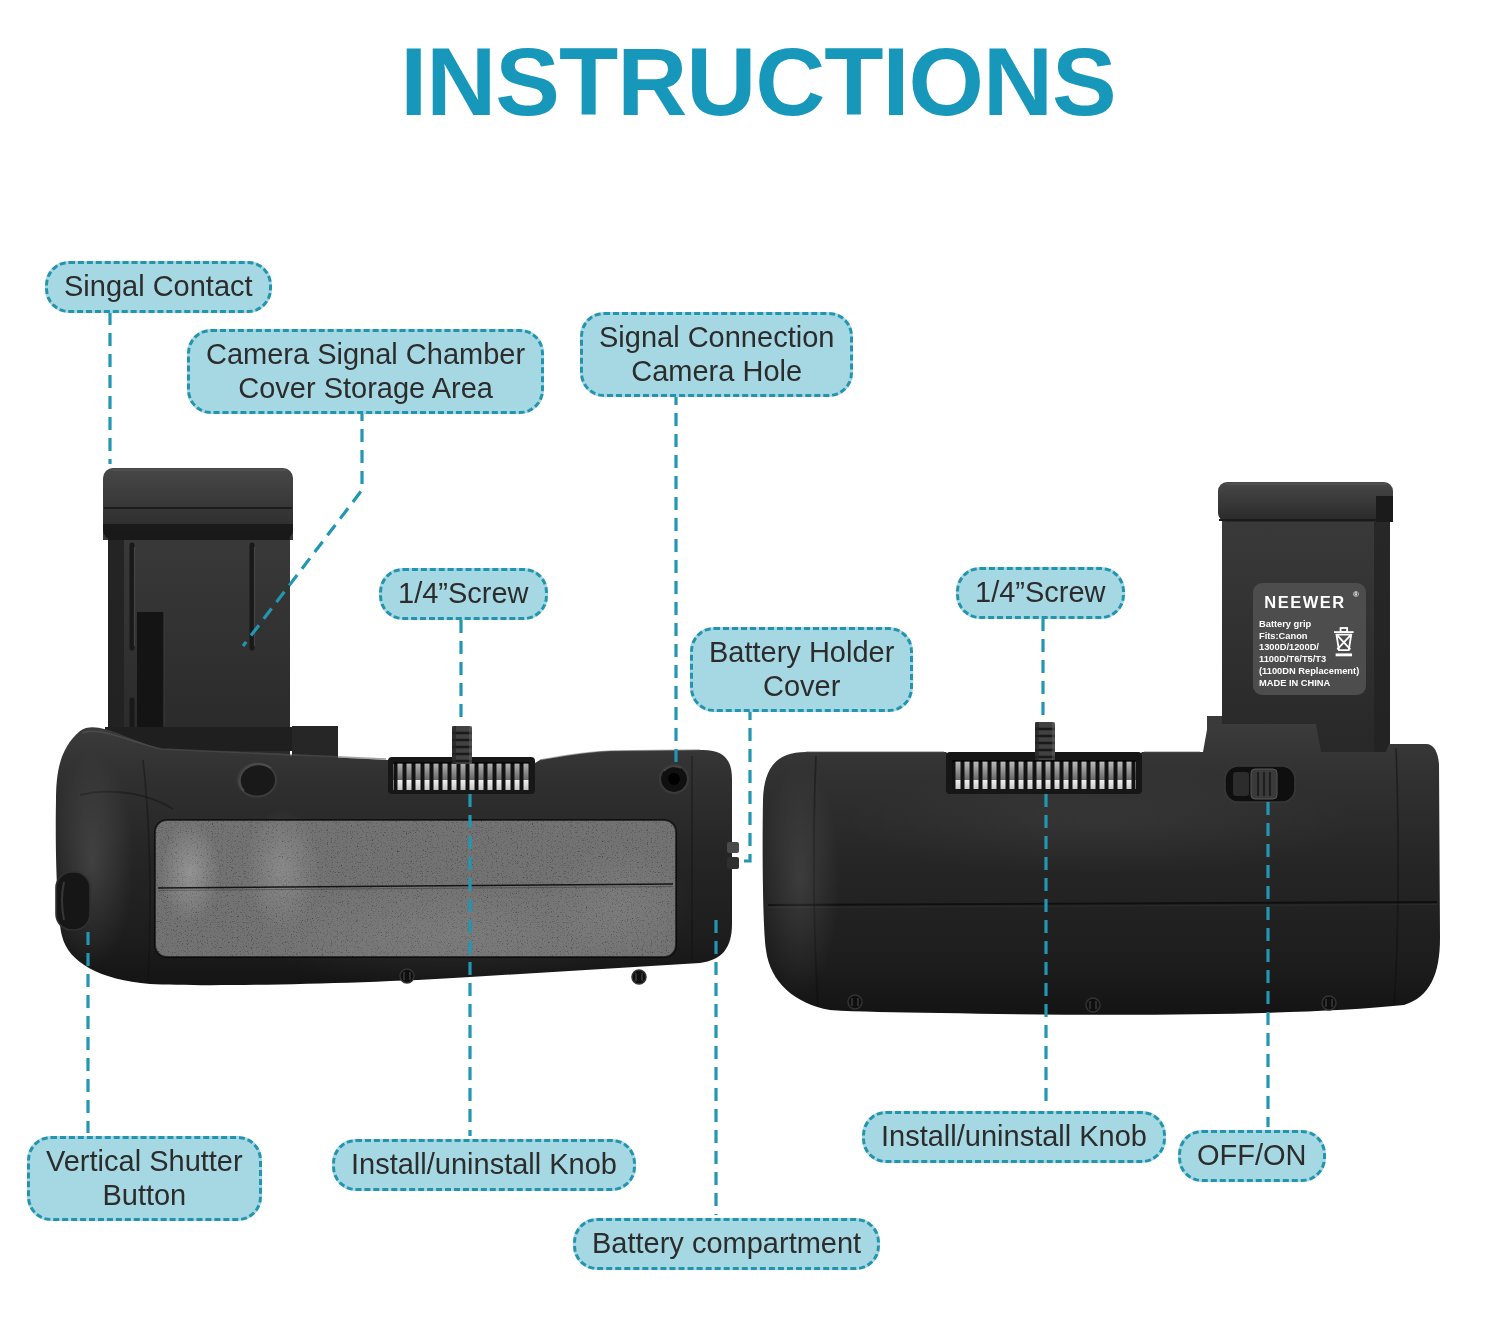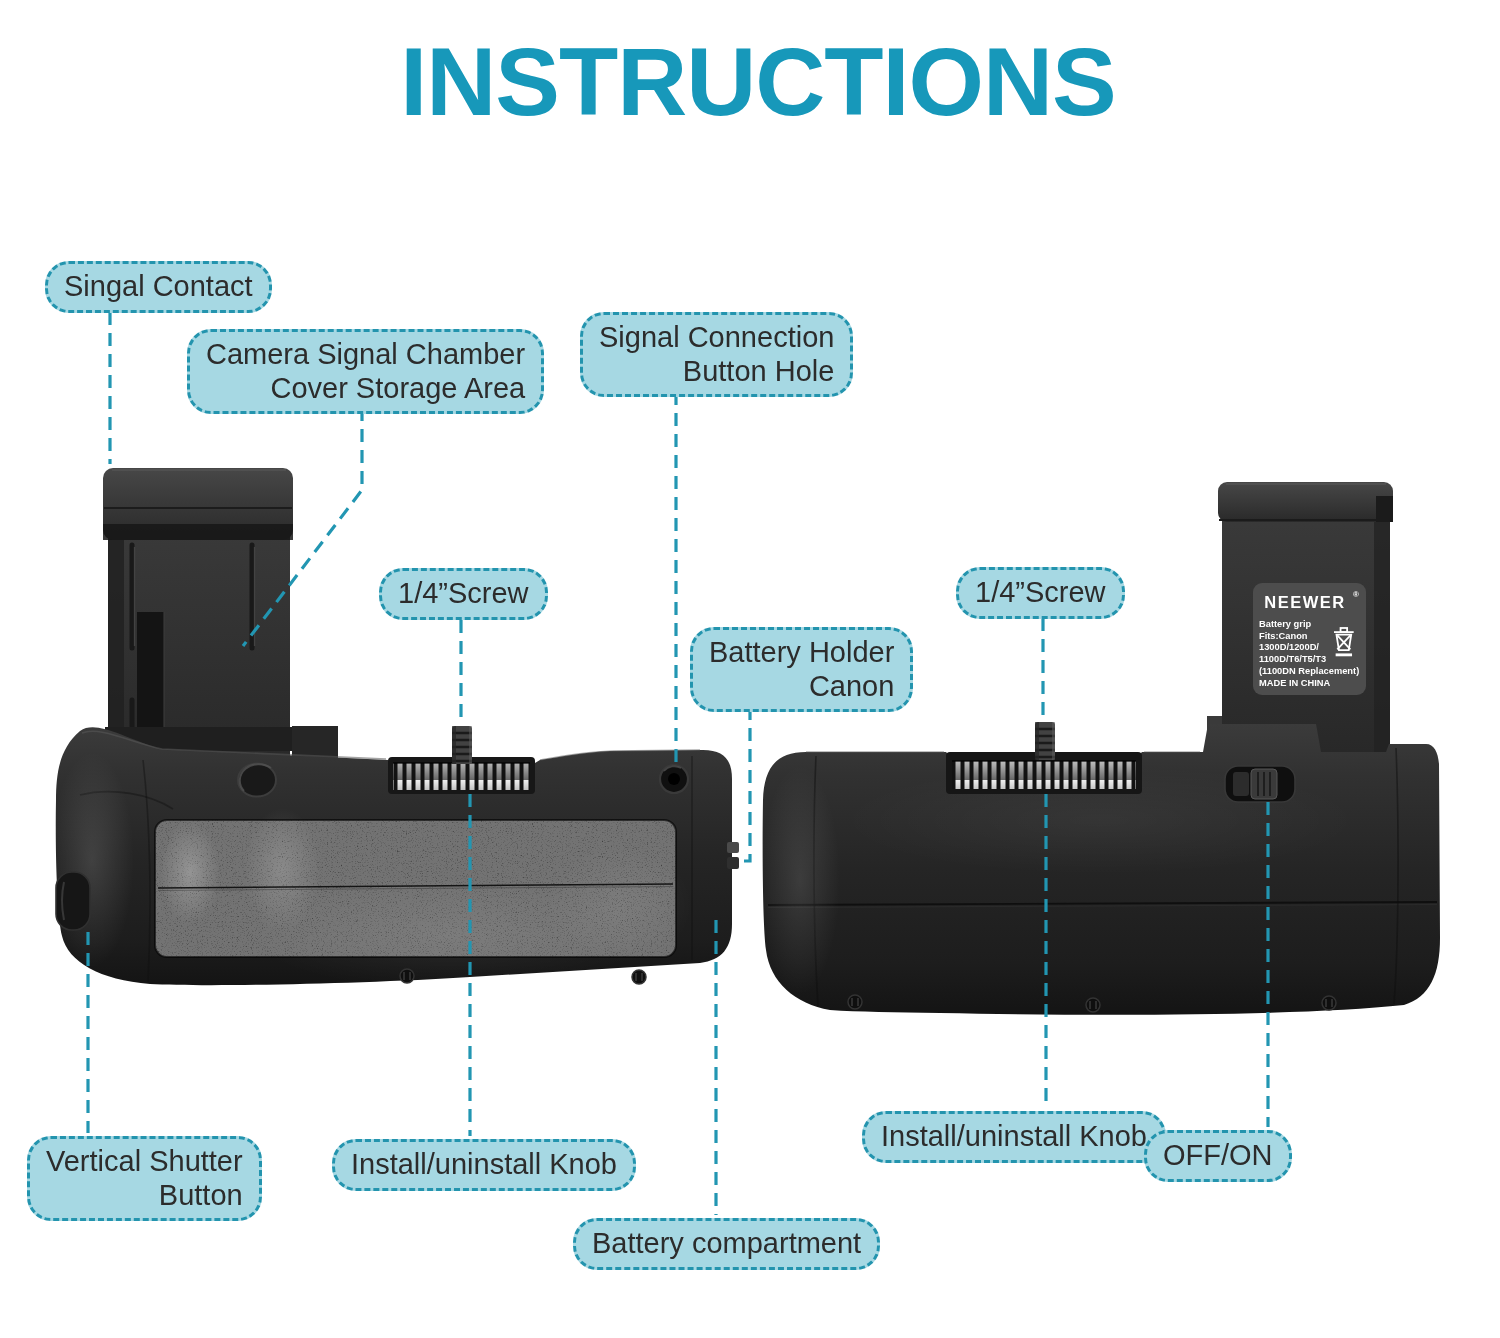--- a/index.html
+++ b/index.html
@@ -6,21 +6,21 @@
   .stage{position:relative;width:1500px;height:1338px;background:#ffffff;overflow:hidden;
          font-family:"Liberation Sans", sans-serif;}
   .page-title{position:absolute;left:0;top:18px;width:100%;text-align:center;
       font-size:97px;font-weight:bold;letter-spacing:-1px;color:#1798ba;margin:8px;
       font-family:"Liberation Sans", sans-serif;}
   svg.layer{position:absolute;left:0;top:0;width:1500px;height:1338px;}
   #products{z-index:1;}
   #connectors{z-index:5;}
   .callout{position:absolute;z-index:10;background:#a6d8e3;border:3px dashed #2394ae;
       border-radius:24px;color:#2c2c2c;font-size:29px;line-height:1.16;
-      padding:6px 16px;text-align:right;white-space:nowrap;
+      padding:6px 16px;text-align:center;white-space:nowrap;
       font-family:"Liberation Sans", sans-serif;}
   .callout .cl{display:block;}
   text{font-family:"Liberation Sans", sans-serif;}
   .lblBrand{font-size:16.5px;font-weight:bold;letter-spacing:1.5px;fill:#ffffff;}
   .lblReg{font-size:8px;font-weight:bold;fill:#ffffff;}
   .lblLine{font-size:9.3px;font-weight:bold;fill:#ffffff;}
 </style>
 </head>
 <body>
 
@@ -274,30 +274,30 @@
     <span class="cl">Singal Contact</span>
   </div>
 
   <div class="callout" style="left:187px;top:329px">
     <span class="cl">Camera Signal Chamber</span>
     <span class="cl">Cover Storage Area</span>
   </div>
 
   <div class="callout" style="left:580px;top:312px">
     <span class="cl">Signal Connection</span>
-    <span class="cl">Button Hole</span>
+    <span class="cl">Camera Hole</span>
   </div>
 
   <div class="callout" style="left:379px;top:568px">
     <span class="cl">1/4”Screw</span>
   </div>
 
   <div class="callout" style="left:690px;top:627px">
     <span class="cl">Battery Holder</span>
-    <span class="cl">Canon</span>
+    <span class="cl">Cover</span>
   </div>
 
   <div class="callout" style="left:956px;top:567px">
     <span class="cl">1/4”Screw</span>
   </div>
 
   <div class="callout" style="left:27px;top:1136px">
     <span class="cl">Vertical Shutter</span>
     <span class="cl">Button</span>
   </div>
@@ -307,17 +307,17 @@
   </div>
 
   <div class="callout" style="left:573px;top:1218px">
     <span class="cl">Battery compartment</span>
   </div>
 
   <div class="callout" style="left:862px;top:1111px">
     <span class="cl">Install/uninstall Knob</span>
   </div>
 
-  <div class="callout" style="left:1144px;top:1130px">
+  <div class="callout" style="left:1178px;top:1130px">
     <span class="cl">OFF/ON</span>
   </div>
 
 </div>
 
 </body></html>

